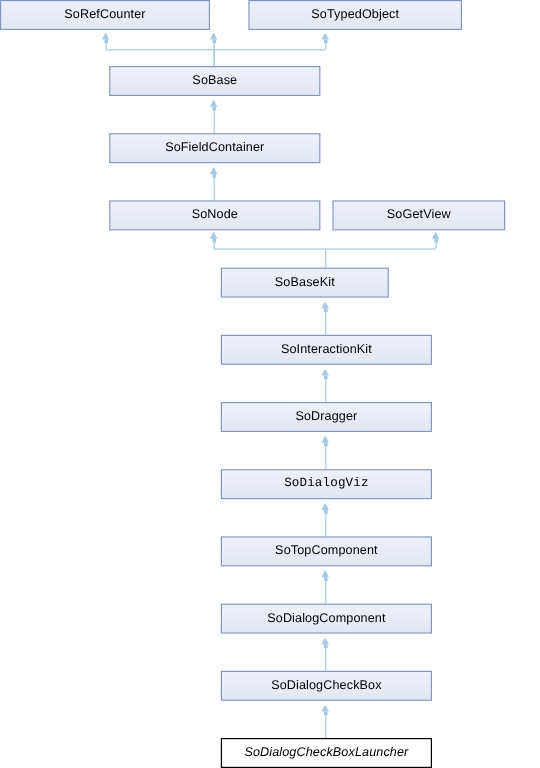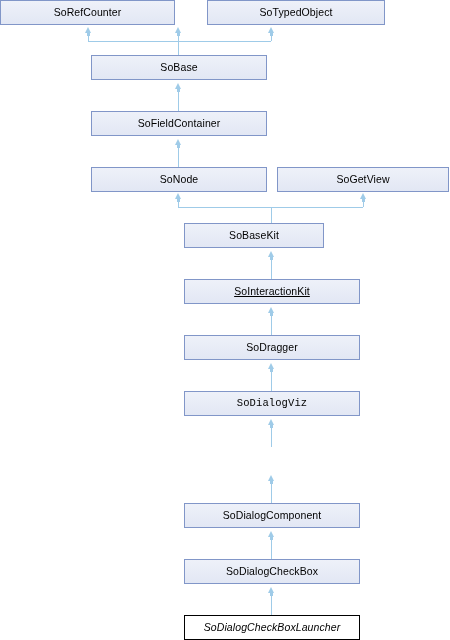--- a/index.html
+++ b/index.html
@@ -108,21 +108,22 @@
     <div class="arrow" style="left: 359.5px; top: 193px;"></div>
     <div class="arrow-stem" style="left: 362px; top: 199px;"></div>
     <div class="edge-line edge-v" style="left: 363px; top: 199px; height: 8px;"></div>
     <div class="edge-line edge-h" style="left: 178px; top: 207px; width: 185px;"></div>
     <div class="edge-line edge-v" style="left: 271px; top: 207px; height: 16px;"></div>
     <div class="node" style="left: 0px; top: 0px; width: 175px;">SoRefCounter</div>
     <div class="node" style="left: 183px; top: 0px; width: 178px; margin-left: 24px;">SoTypedObject</div>
     <div class="node" style="left: 91px; top: 111px; width: 176px;">SoFieldContainer</div>
     <div class="node" style="left: 91px; top: 55px; width: 176px;">SoBase</div>
     <div class="node" style="left: 91px; top: 167px; width: 176px;">SoNode</div>
-    <div class="node" style="left: 277px; top: 167px; width: 172px;">SoGetView</div>
+    <div class="node" style="left: 277px; top: 167px; width: 144px;">SoGetView</div>
     <div class="node" style="left: 184px; top: 223px; width: 140px;">SoBaseKit</div>
-    <div class="node" style="left: 184px; top: 279px; width: 176px; text-decoration: underline;">SoInteractionKit</div>
+    <div class="node" style="left: 184px; top: 279px; width: 176px;">SoInteractionKit</div>
     <div class="node" style="left: 184px; top: 335px; width: 176px;">SoDragger</div>
     <div class="node" style="left: 184px; top: 391px; width: 176px; font-family: Liberation Mono, monospace;">SoDialogViz</div>
+    <div class="node" style="left: 184px; top: 447px; width: 176px;">SoTopComponent</div>
     <div class="node" style="left: 184px; top: 503px; width: 176px;">SoDialogComponent</div>
     <div class="node" style="left: 184px; top: 559px; width: 176px;">SoDialogCheckBox</div>
     <div class="node current" style="left: 184px; top: 615px; width: 176px; font-style: italic;">SoDialogCheckBoxLauncher</div>
   </div>
 
 </body></html>

